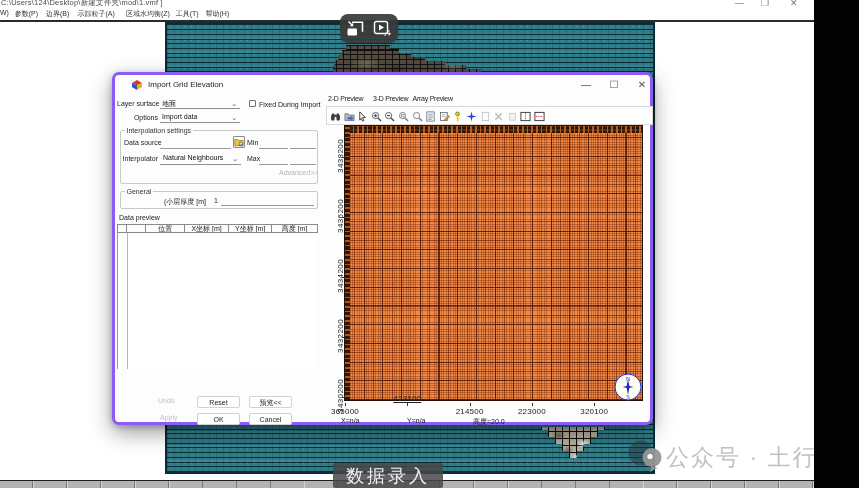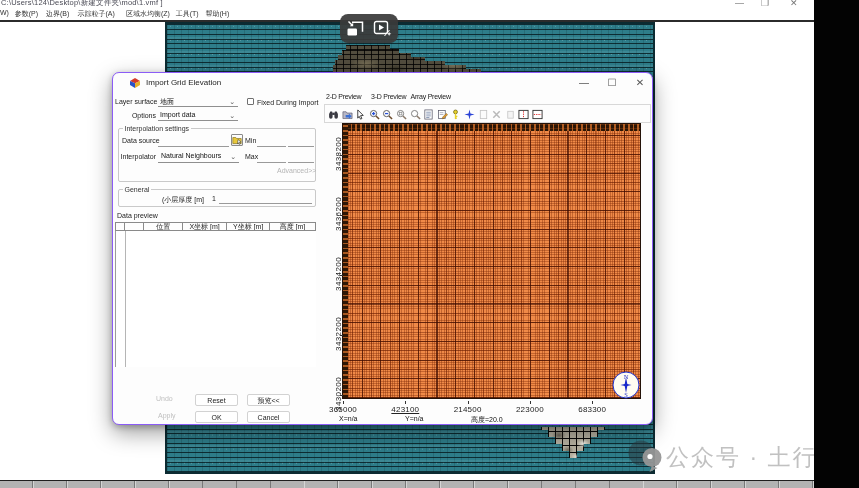--- a/index.html
+++ b/index.html
@@ -41,21 +41,21 @@
       radial-gradient(8px 6px at 42% 70%, rgba(60,55,42,.55), transparent 70%),
       radial-gradient(7px 5px at 55% 90%, rgba(240,238,230,.7), transparent 70%),
       repeating-linear-gradient(90deg, rgba(0,0,0,.95) 0 1.1px, transparent 1.1px 7px),
       repeating-linear-gradient(0deg, rgba(0,0,0,.95) 0 1.1px, transparent 1.1px 7px);
     clip-path:polygon(0 0,64px 0,64px 3px,57px 3px,57px 10px,50px 10px,50px 17px,43px 17px,43px 24px,36px 24px,36px 31px,28px 31px,28px 24px,21px 24px,21px 17px,14px 17px,14px 10px,7px 10px,7px 3px,0 3px);}
   
   #pip{left:340px;top:14px;width:58px;height:29px;border-radius:8px;
     background:rgba(58,58,58,.93);display:flex;align-items:center;justify-content:center;gap:8px;}
   
   #dialog{left:112px;top:72px;width:541px;height:353px;background:#fdfdfd;
-    border:1px solid #8b5cf6;border-radius:7px;box-sizing:border-box;
+    border:3px solid #8b5cf6;border-radius:7px;box-sizing:border-box;
     box-shadow:0 8px 22px rgba(0,0,0,.38),0 2px 6px rgba(0,0,0,.25);}
   #dialog *{box-sizing:border-box;}
   .dlg-abs{position:absolute;}
   #dlg-title{left:33px;top:5px;font-size:8px;color:#1d1d1d;}
   #dlg-icon{left:16px;top:4px;width:12px;height:12px;}
   .dlg-ctl{position:absolute;top:3px;width:18px;height:14px;text-align:center;font-size:10px;color:#555;line-height:14px;}
   .lbl{position:absolute;font-size:7px;color:#222;white-space:nowrap;}
   .lbl-r{text-align:right;}
   .dim{color:#b5b5b5;}
   .combo{position:absolute;border-bottom:1px solid #8f8f8f;font-size:7px;color:#111;}
@@ -373,27 +373,27 @@
         <span class="ytick" style="left: 220.5px; top: 184px;">3434200</span>
         <span class="ymark" style="left: 227px; top: 202px;"></span>
         <span class="ytick" style="left: 220.5px; top: 244.2px;">3432200</span>
         <span class="ymark" style="left: 227px; top: 262.2px;"></span>
         <span class="ytick" style="left: 220.5px; top: 304.1px;">3430200</span>
         <span class="ymark" style="left: 227px; top: 322.1px;"></span>
       </div>
     <div id="xticks">
         <span class="xtick" style="left: 230px; top: 332px;">365000</span>
         <span class="xmark" style="left: 230px; top: 328px;"></span>
-        <span class="xtick" style="left: 292.3px; top: 332px; text-decoration: underline;">423100</span>
+        <span class="xtick" style="left: 292.3px; top: 319px; text-decoration: underline;">423100</span>
         <span class="xmark" style="left: 292.3px; top: 328px;"></span>
         <span class="xtick" style="left: 354.6px; top: 332px;">214500</span>
         <span class="xmark" style="left: 354.6px; top: 328px;"></span>
         <span class="xtick" style="left: 416.9px; top: 332px;">223000</span>
         <span class="xmark" style="left: 416.9px; top: 328px;"></span>
-        <span class="xtick" style="left: 479.2px; top: 332px;">683300</span>
+        <span class="xtick" style="left: 479.2px; top: 332px;">320100</span>
         <span class="xmark" style="left: 479.2px; top: 328px;"></span>
       </div>
 
     <svg class="dlg-abs" id="compass" viewBox="0 0 28 28">
       <circle cx="14" cy="14" r="13" fill="#fffdf2" stroke="#2233cc" stroke-width="1"></circle>
       <text x="14" y="7.5" font-size="6.5" fill="#2233cc" text-anchor="middle" font-family="Liberation Serif,serif">N</text>
       <text x="14" y="26" font-size="6.5" fill="#2233cc" text-anchor="middle" font-family="Liberation Serif,serif">S</text>
       <path fill="#1a2acc" d="M14 6l1.5 8L14 22l-1.5-8z"></path>
       <path fill="#1a2acc" d="M8.5 14l5.5-1.2 5.5 1.2-5.5 1.2z"></path>
       <circle cx="14" cy="14" r="1.1" fill="#1a2acc"></circle>
@@ -408,14 +408,15 @@
     <circle cx="13" cy="13" r="12.5" fill="rgba(40,52,58,.5)"></circle>
     <circle cx="24" cy="17.5" r="9.5" fill="rgba(150,150,150,.95)"></circle>
     <path fill="rgba(150,150,150,.95)" d="M24 26l-2.5 6 8-4z"></path>
     <circle cx="22" cy="16.5" r="2.6" fill="#fff"></circle>
   </svg>
   <div class="abs" id="wm-text">公众号 · 土行者</div>
 
   <div class="abs" id="blackbar"></div>
   <div class="abs" id="graybar"></div>
 
+  <div class="abs" id="subtitle">数据录入</div>
 
 </div>
 
 </body></html>

